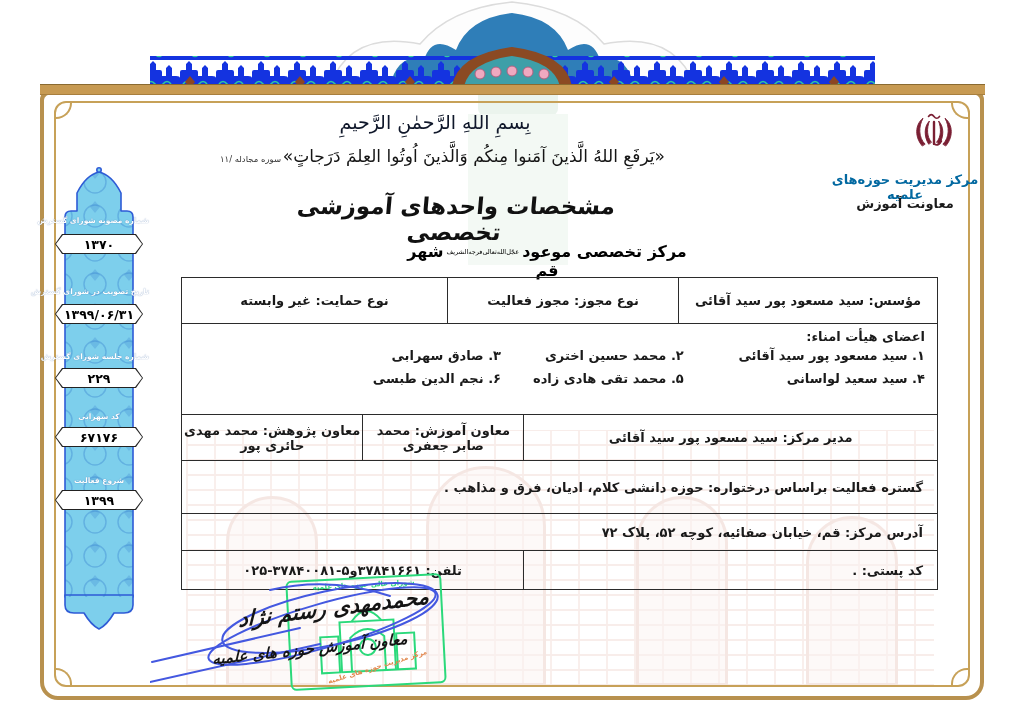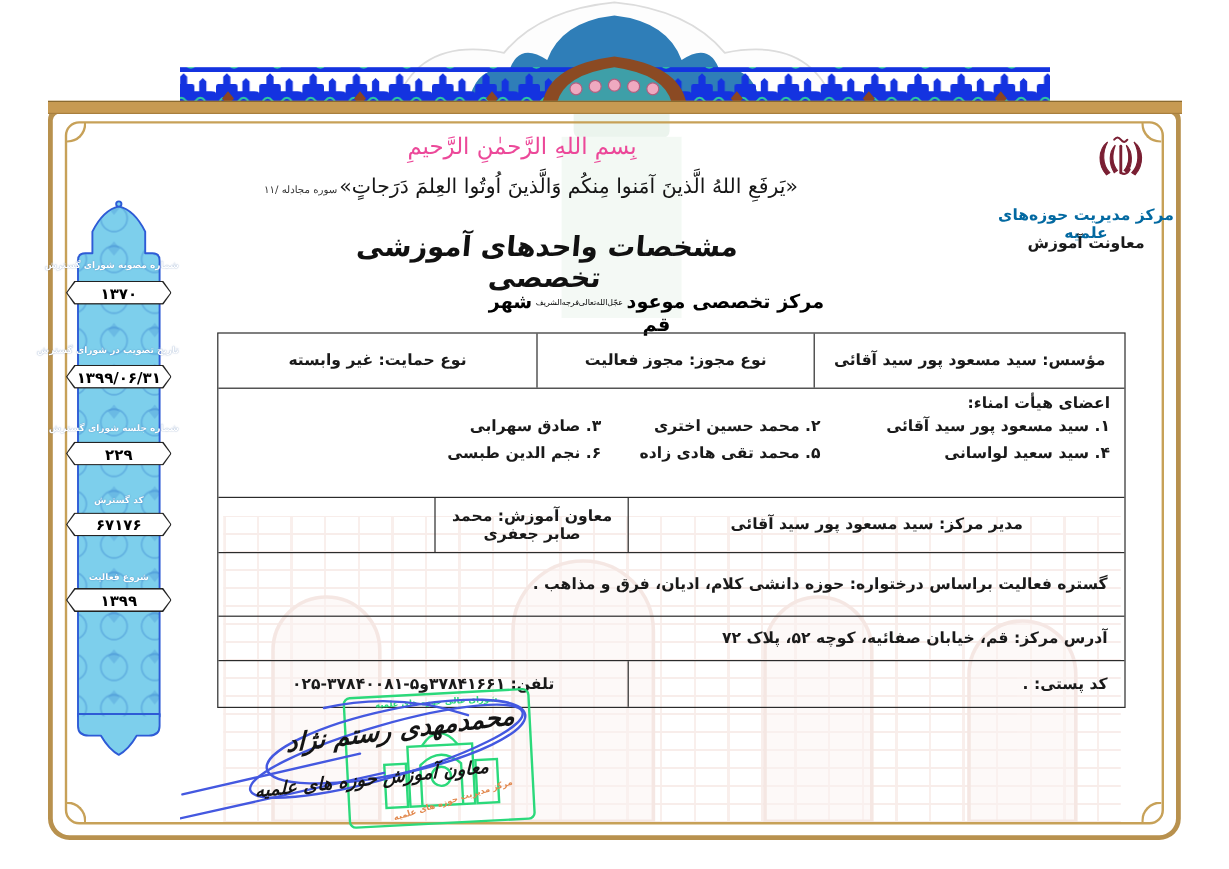--- a/index.html
+++ b/index.html
@@ -30,21 +30,21 @@
   .wm-shrine{left:186px;top:430px;width:748px;height:256px;opacity:.5;z-index:0;
      background-image:repeating-linear-gradient(0deg,#f2dcd7 0 2px,transparent 2px 15px),
                       repeating-linear-gradient(90deg,#f4e0da 0 2px,transparent 2px 28px);}
   .wm-arch{position:absolute;box-sizing:border-box;border:3px solid #ecd0c9;background:rgba(248,234,230,.55);
            border-radius:50px 50px 0 0;bottom:0;}
 
   
   .top-ornament{left:0;top:0;z-index:2;}
 
   
-  .bismillah{left:280px;top:111px;width:310px;font-size:19px;color:#ec4899;text-align:center;z-index:3;}
+  .bismillah{left:280px;top:111px;width:310px;font-size:19px;color:#0f172a;text-align:center;z-index:3;}
   .verse{left:225px;top:146px;width:440px;font-size:17px;color:#151515;z-index:3;}
   .verse-ref{left:220px;top:154px;font-size:8.5px;color:#333;z-index:3;}
   .doc-title{left:295px;top:193px;width:320px;font-size:23px;font-weight:700;color:#111;
              text-align:center;transform:skewX(-5deg);z-index:3;}
   .center-line{left:397px;top:242px;width:300px;font-size:16px;font-weight:700;color:#000;
                text-align:center;z-index:3;}
   .honorific{display:inline-flex;flex-direction:row;font-size:6.5px;font-weight:400;
              line-height:1.1;vertical-align:middle;margin:0 3px;}
   .org-line1{left:818px;top:172px;width:174px;font-size:13px;font-weight:700;color:#0369a1;text-align:center;z-index:3;}
   .org-line2{left:838px;top:196px;width:134px;font-size:13px;font-weight:700;color:#1a1a1a;text-align:center;z-index:3;}
@@ -186,21 +186,21 @@
       <div class="inner rtl">۱۳۷۰</div>
     </div>
   <div class="abs sb-label rtl" style="top:287px;">تاریخ تصویب در شورای گسترش</div>
   <div class="abs sb-badge" style="top:304px;">
       <div class="inner rtl">۱۳۹۹/۰۶/۳۱</div>
     </div>
   <div class="abs sb-label rtl" style="top:352px;">شماره جلسه شورای گسترش</div>
   <div class="abs sb-badge" style="top:368px;">
       <div class="inner rtl">۲۲۹</div>
     </div>
-  <div class="abs sb-label rtl" style="top:412px;">کد گسترش</div>
+  <div class="abs sb-label rtl" style="top:412px;">کد سهرابی</div>
   <div class="abs sb-badge" style="top:427px;">
       <div class="inner rtl">۶۷۱۷۶</div>
     </div>
   <div class="abs sb-label rtl" style="top:476px;">شروع فعالیت</div>
   <div class="abs sb-badge" style="top:490px;">
       <div class="inner rtl">۱۳۹۹</div>
     </div>
 
   <div class="abs doc-table">
     <div class="t-row r1">
@@ -217,20 +217,21 @@
           <span class="rtl">۳. صادق سهرابی</span>
           <span class="rtl">۴. سید سعید لواسانی</span>
           <span class="rtl">۵. محمد تقی هادی زاده</span>
           <span class="rtl">۶. نجم الدین طبسی</span>
         </div>
       </div>
     </div>
     <div class="t-row r3">
       <div class="t-cell sep rtl" style="width:54.8%;">مدیر مرکز: سید مسعود پور سید آقائی</div>
       <div class="t-cell sep rtl" style="width:21.3%;">معاون آموزش: محمد صابر جعفری</div>
+      <div class="t-cell rtl" style="width:23.9%;">معاون پژوهش: محمد مهدی حائری پور</div>
     </div>
     <div class="t-row r4">
       <div class="t-cell lineStart rtl" style="width:100%;">گستره فعالیت براساس درختواره:  حوزه دانشی کلام، ادیان، فرق و مذاهب .</div>
     </div>
     <div class="t-row r5">
       <div class="t-cell lineStart rtl" style="width:100%;">آدرس مرکز:  قم، خیابان صفائیه، کوچه ۵۲، پلاک ۷۲</div>
     </div>
     <div class="t-row r6">
       <div class="t-cell sep lineStart rtl" style="width:54.8%;">کد پستی: .</div>
       <div class="t-cell rtl" style="width:45.2%;">تلفن: ۳۷۸۴۱۶۶۱و۵-۳۷۸۴۰۰۸۱-۰۲۵</div>

